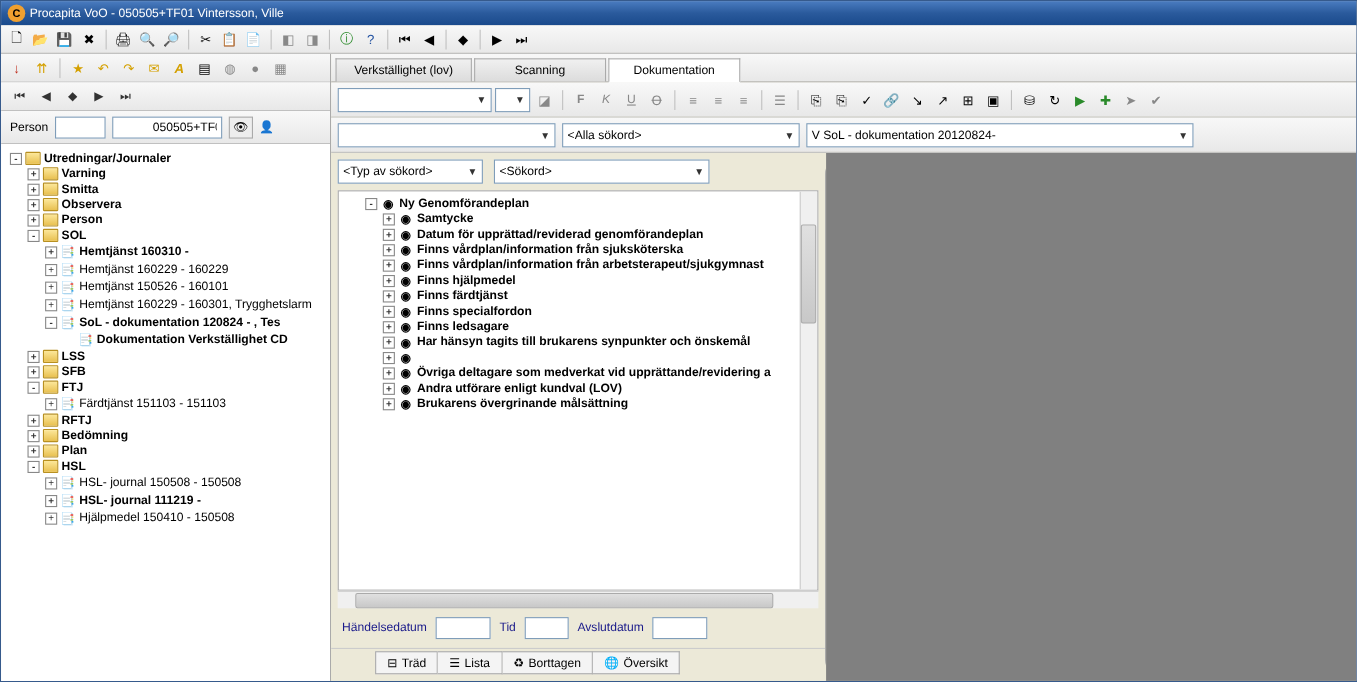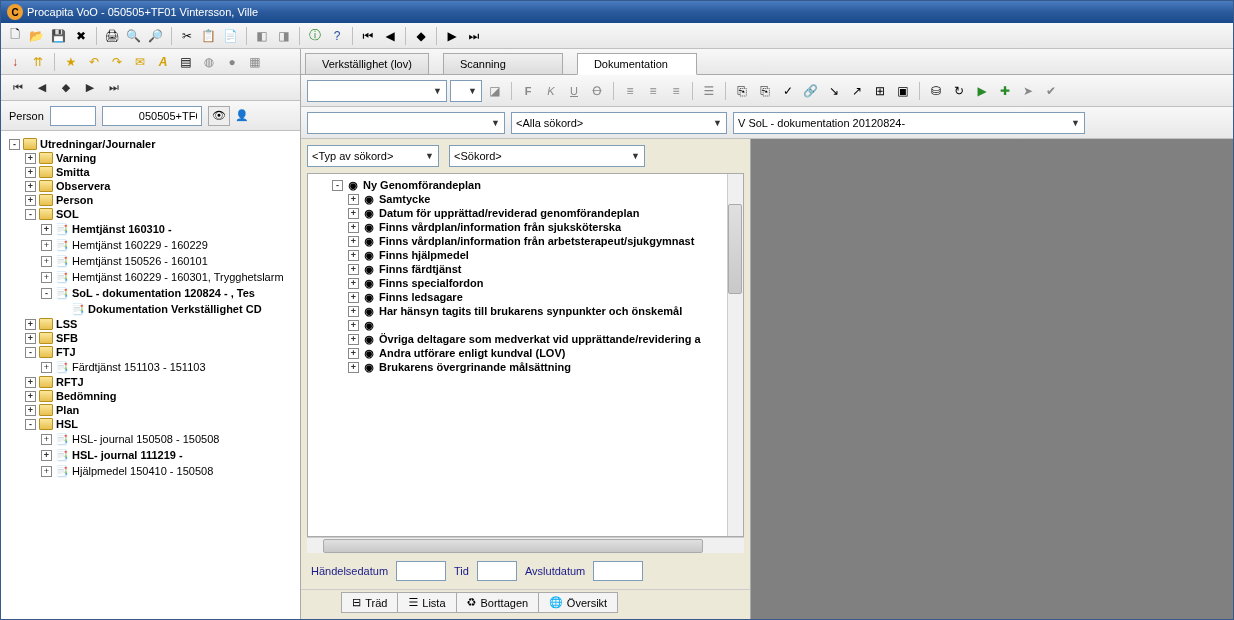--- a/index.html
+++ b/index.html
@@ -22,28 +22,28 @@
 .eyebtn { width: 22px; height: 20px; border: 1px solid #aaa; background: #eee; display: inline-flex; align-items: center; justify-content: center; cursor: pointer; }
 .tree { flex: 1; overflow: auto; padding: 6px 2px; background: #fff; }
 .tree-node { display: flex; align-items: center; gap: 3px; padding: 1px 0; white-space: nowrap; cursor: default; }
 .tree-node.bold { font-weight: bold; }
 .expander { width: 11px; height: 11px; border: 1px solid #888; background: #fff; display: inline-flex; align-items: center; justify-content: center; font-size: 9px; line-height: 1; cursor: pointer; color: #333; }
 .expander.empty { border: none; }
 .folder-icon { width: 14px; height: 12px; background: linear-gradient(#fce79a,#e8c050); border: 1px solid #b89020; border-radius: 1px; display: inline-block; }
 .doc-icon { width: 14px; height: 14px; display: inline-flex; align-items: center; justify-content: center; font-size: 11px; }
 .right-panel { flex: 1; display: flex; flex-direction: column; background: #ece9d8; overflow: hidden; }
 .tabs-row { display: flex; background: linear-gradient(to bottom, #f8f8f8, #e8e8e8); border-bottom: 1px solid #aaa; height: 26px; align-items: flex-end; padding-left: 4px; }
-.tab { padding: 4px 16px; border: 1px solid #aaa; border-bottom: none; background: linear-gradient(#f0f0f0,#dcdcdc); cursor: pointer; margin-right: 14px; min-width: 120px; }
+.tab { padding: 4px 16px; border: 1px solid #aaa; border-bottom: none; background: linear-gradient(#f0f0f0,#dcdcdc); cursor: pointer; margin-right: 2px; min-width: 120px; text-align: center; }
 .tab.active { background: #fff; font-weight: normal; border-bottom: 1px solid #fff; position: relative; top: 1px; }
 .doc-toolbar { display: flex; align-items: center; gap: 3px; padding: 3px 6px; background: linear-gradient(to bottom, #f8f8f8, #e8e8e8); border-bottom: 1px solid #c0c0c0; height: 32px; }
 .combo { border: 1px solid #7f9db9; background: #fff; height: 22px; padding: 2px 4px; display: flex; align-items: center; justify-content: space-between; cursor: pointer; }
 .combo .arrow { font-size: 9px; color: #333; margin-left: 4px; }
 .search-row { display: flex; align-items: center; gap: 6px; padding: 4px 6px; background: linear-gradient(to bottom, #f8f8f8, #e8e8e8); border-bottom: 1px solid #c0c0c0; height: 32px; }
 .doc-body { flex: 1; display: flex; overflow: hidden; }
-.doc-left { width: 450px; display: flex; flex-direction: column; border-right: 1px solid #aaa; }
+.doc-left { width: 450px; display: flex; flex-direction: column; border-right: 1px solid #aaa; border-radius: 20px; }
 .type-row { display: flex; gap: 10px; padding: 6px; background: #ece9d8; }
 .doc-tree-wrap { flex: 1; background: #fff; border: 1px solid #aaa; margin: 0 6px; overflow: auto; position: relative; }
 .doc-tree { padding: 4px; }
 .dt-node { display: flex; align-items: center; gap: 3px; padding: 0px 0; white-space: nowrap; }
 .dt-node.bold { font-weight: bold; }
 .scroll-track { position: absolute; right: 0; top: 0; width: 16px; height: 100%; background: #f0f0f0; border-left: 1px solid #ccc; }
 .scroll-thumb { position: absolute; right: 1px; top: 30px; width: 14px; height: 90px; background: linear-gradient(#e0e0e0,#c8c8c8); border: 1px solid #aaa; border-radius: 2px; }
 .hscroll { height: 16px; background: #f0f0f0; border-top: 1px solid #ccc; margin: 0 6px; position: relative; }
 .hscroll-thumb { position: absolute; left: 16px; top: 1px; height: 14px; width: 380px; background: linear-gradient(#e0e0e0,#c8c8c8); border: 1px solid #aaa; border-radius: 2px; }
 .date-row { display: flex; align-items: center; gap: 8px; padding: 8px 10px; background: #ece9d8; color: #1a1a8a; }

